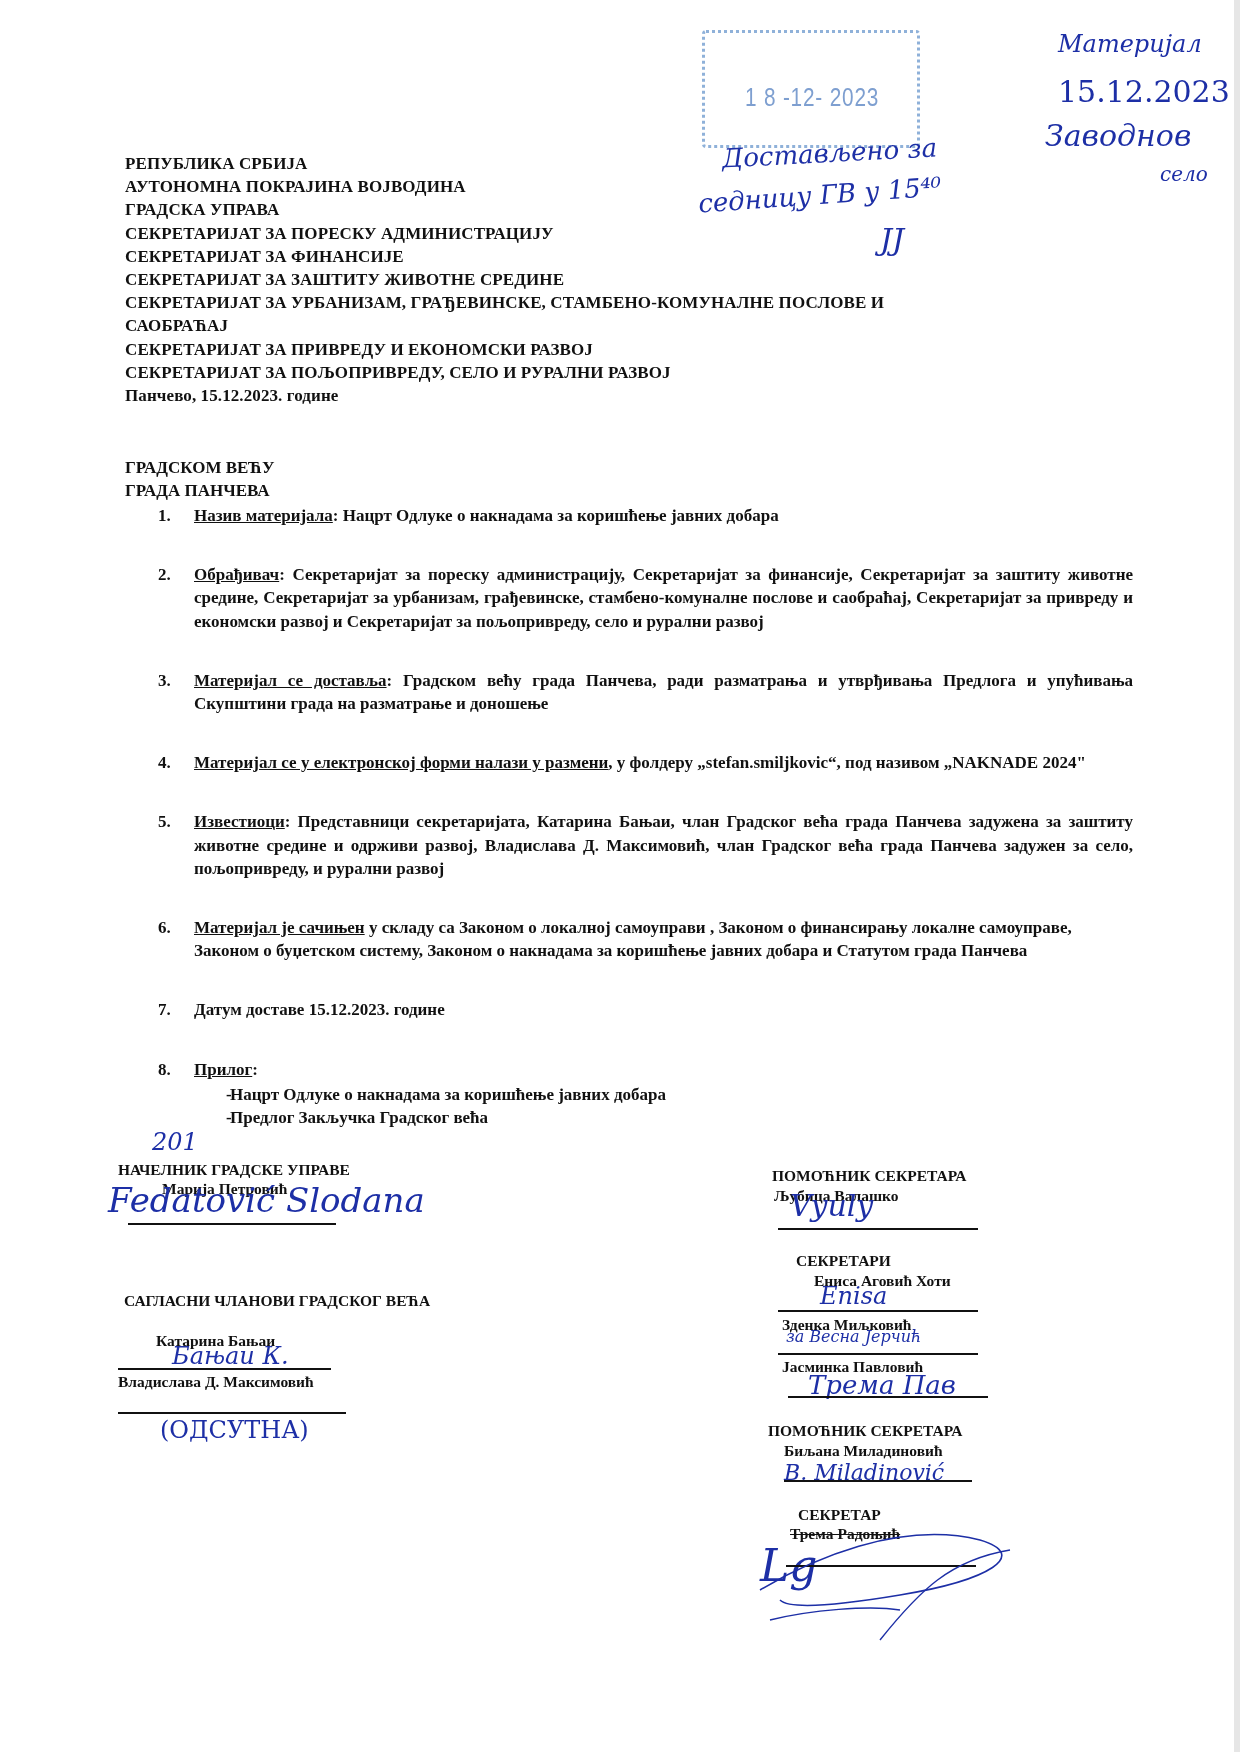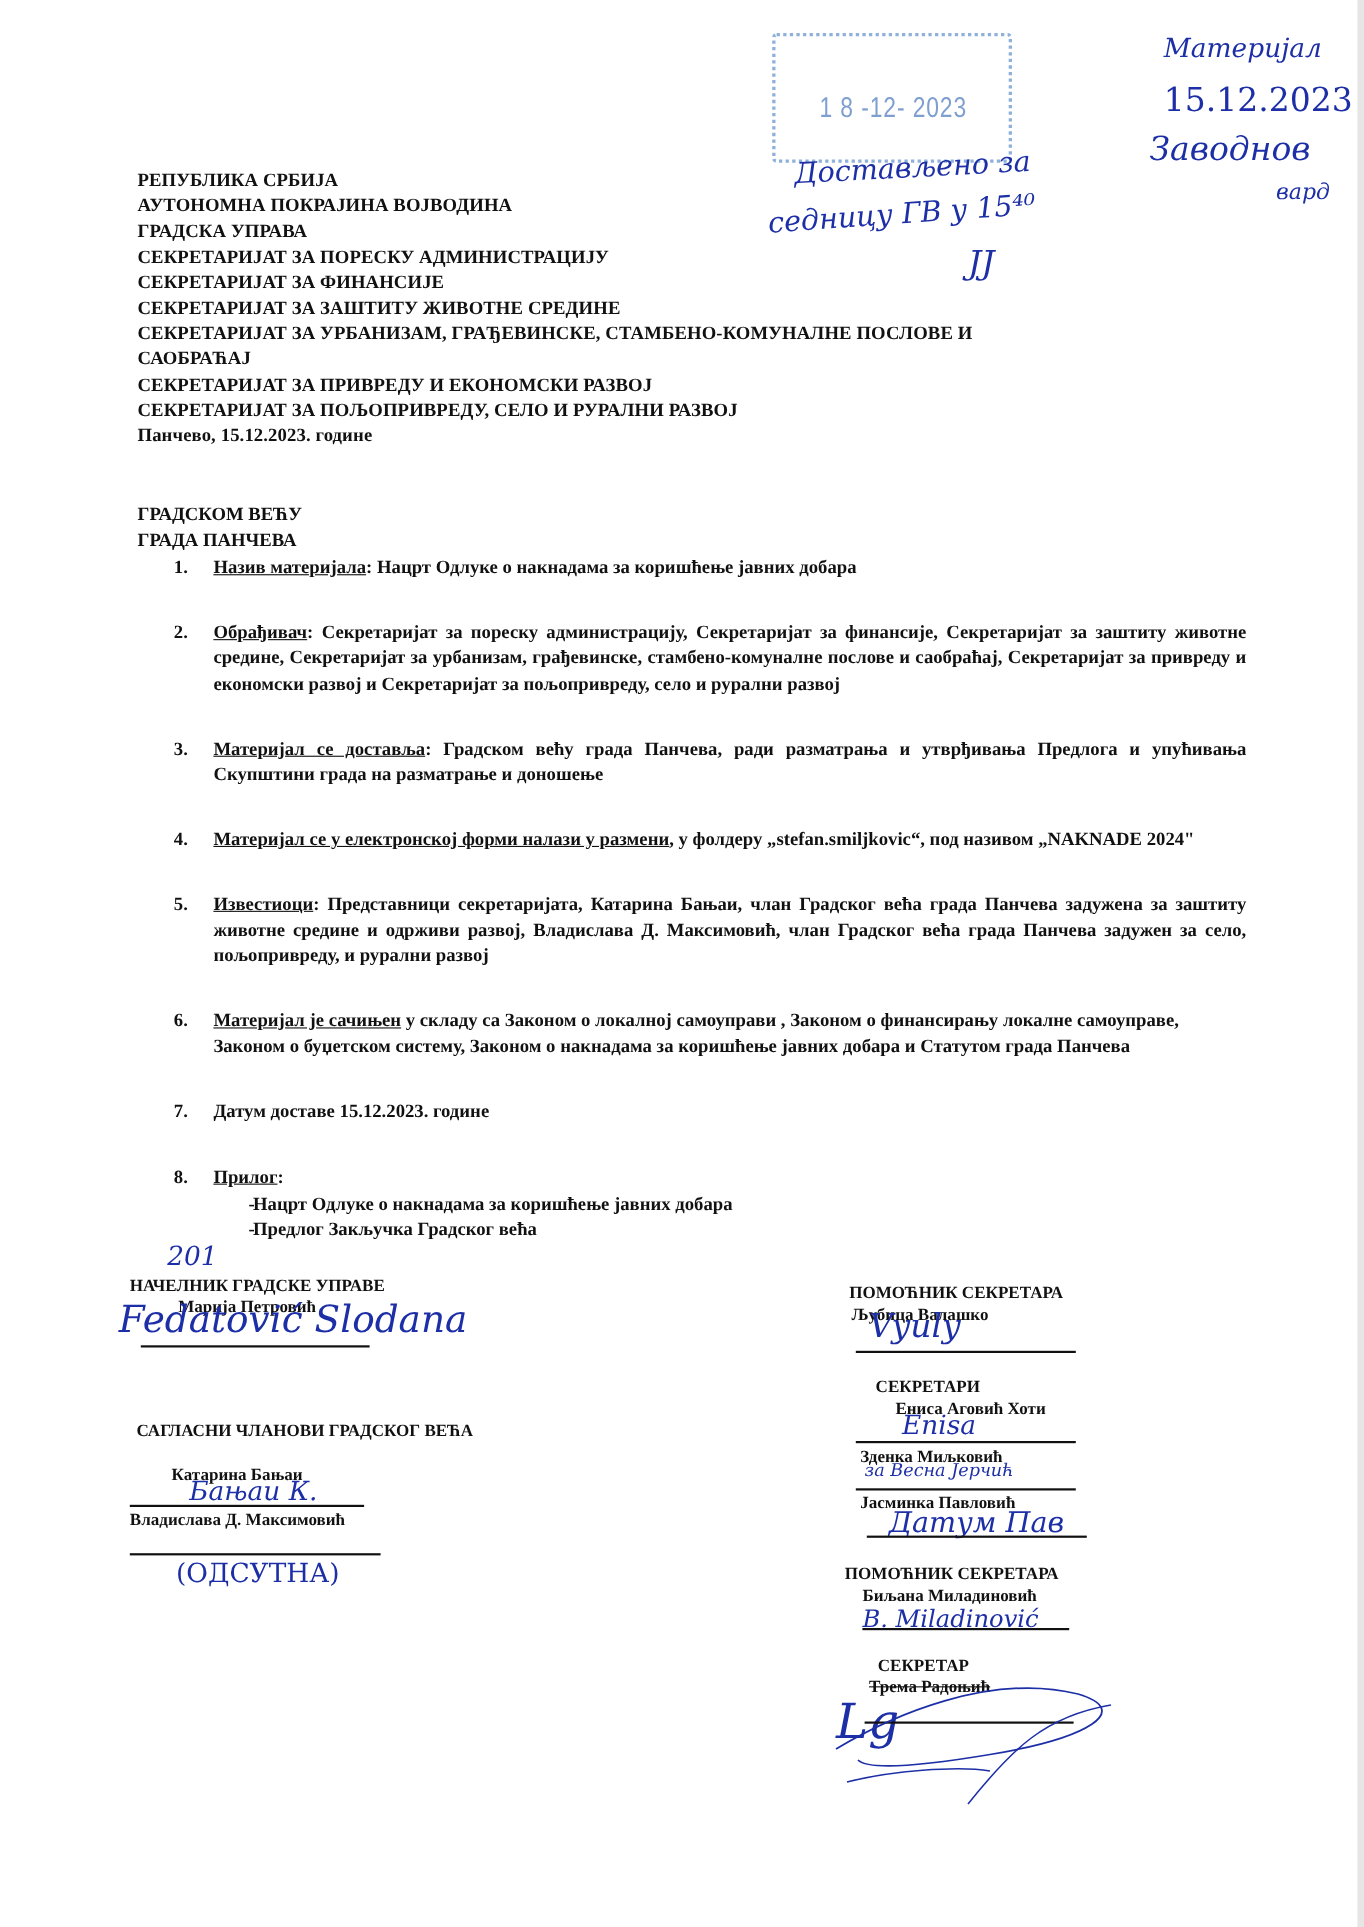--- a/index.html
+++ b/index.html
@@ -38,21 +38,21 @@
 
   <div class="stamp"></div>
   <div class="stamp-date">1 8 -12- 2023</div>
   <div class="hand" style="left:722px;top:138px;font-size:26px;transform:rotate(-3deg);">Достављено за</div>
   <div class="hand" style="left:698px;top:180px;font-size:26px;transform:rotate(-4deg);">седницу ГВ у 15⁴⁰</div>
   <div class="hand" style="left:880px;top:222px;font-size:30px;">ЈЈ</div>
 
   <div class="hand" style="left:1058px;top:30px;font-size:24px;">Материјал</div>
   <div class="hand" style="left:1058px;top:74px;font-size:30px;font-style:normal;">15.12.2023</div>
   <div class="hand" style="left:1045px;top:118px;font-size:30px;">Заводнов</div>
-  <div class="hand" style="left:1160px;top:162px;font-size:20px;">вард</div>
+  <div class="hand" style="left:1160px;top:162px;font-size:20px;">село</div>
 
   <div class="header">
     <div>РЕПУБЛИКА СРБИЈА</div>
     <div>АУТОНОМНА ПОКРАЈИНА ВОЈВОДИНА</div>
     <div>ГРАДСКА УПРАВА</div>
     <div>СЕКРЕТАРИЈАТ ЗА ПОРЕСКУ АДМИНИСТРАЦИЈУ</div>
     <div>СЕКРЕТАРИЈАТ ЗА ФИНАНСИЈЕ</div>
     <div>СЕКРЕТАРИЈАТ ЗА ЗАШТИТУ ЖИВОТНЕ СРЕДИНЕ</div>
     <div>СЕКРЕТАРИЈАТ ЗА  УРБАНИЗАМ, ГРАЂЕВИНСКЕ,  СТАМБЕНО-КОМУНАЛНЕ ПОСЛОВЕ  И</div>
     <div>САОБРАЋАЈ</div>
@@ -135,21 +135,21 @@
   <div class="sig-block" style="left:796px;top:1251px;">СЕКРЕТАРИ</div>
   <div class="sig-block" style="left:814px;top:1271px;">Ениса Аговић Хоти</div>
   <div class="hand" style="left:820px;top:1282px;font-size:24px;">Enisa</div>
   <div class="sig-line" style="left:778px;top:1310px;width:200px;"></div>
 
   <div class="sig-block" style="left:782px;top:1315px;">Зденка Миљковић</div>
   <div class="hand" style="left:786px;top:1327px;font-size:16px;">за Весна Јерчић</div>
   <div class="sig-line" style="left:778px;top:1353px;width:200px;"></div>
 
   <div class="sig-block" style="left:782px;top:1357px;">Јасминка  Павловић</div>
-  <div class="hand" style="left:808px;top:1370px;font-size:26px;">Датум Пав</div>
+  <div class="hand" style="left:808px;top:1370px;font-size:26px;">Тремa Пав</div>
   <div class="sig-line" style="left:788px;top:1396px;width:200px;"></div>
 
   <div class="sig-block" style="left:768px;top:1421px;">ПОМОЋНИК СЕКРЕТАРА</div>
   <div class="sig-block" style="left:784px;top:1441px;">Биљана Миладиновић</div>
   <div class="hand" style="left:784px;top:1460px;font-size:22px;">B. Miladinović</div>
   <div class="sig-line" style="left:784px;top:1480px;width:188px;"></div>
 
   <div class="sig-block" style="left:798px;top:1505px;">СЕКРЕТАР</div>
   <div class="sig-block" style="left:790px;top:1524px;text-decoration:line-through;">Тремa Радоњић</div>
   <div class="hand" style="left:760px;top:1540px;font-size:44px;">Lg</div>

